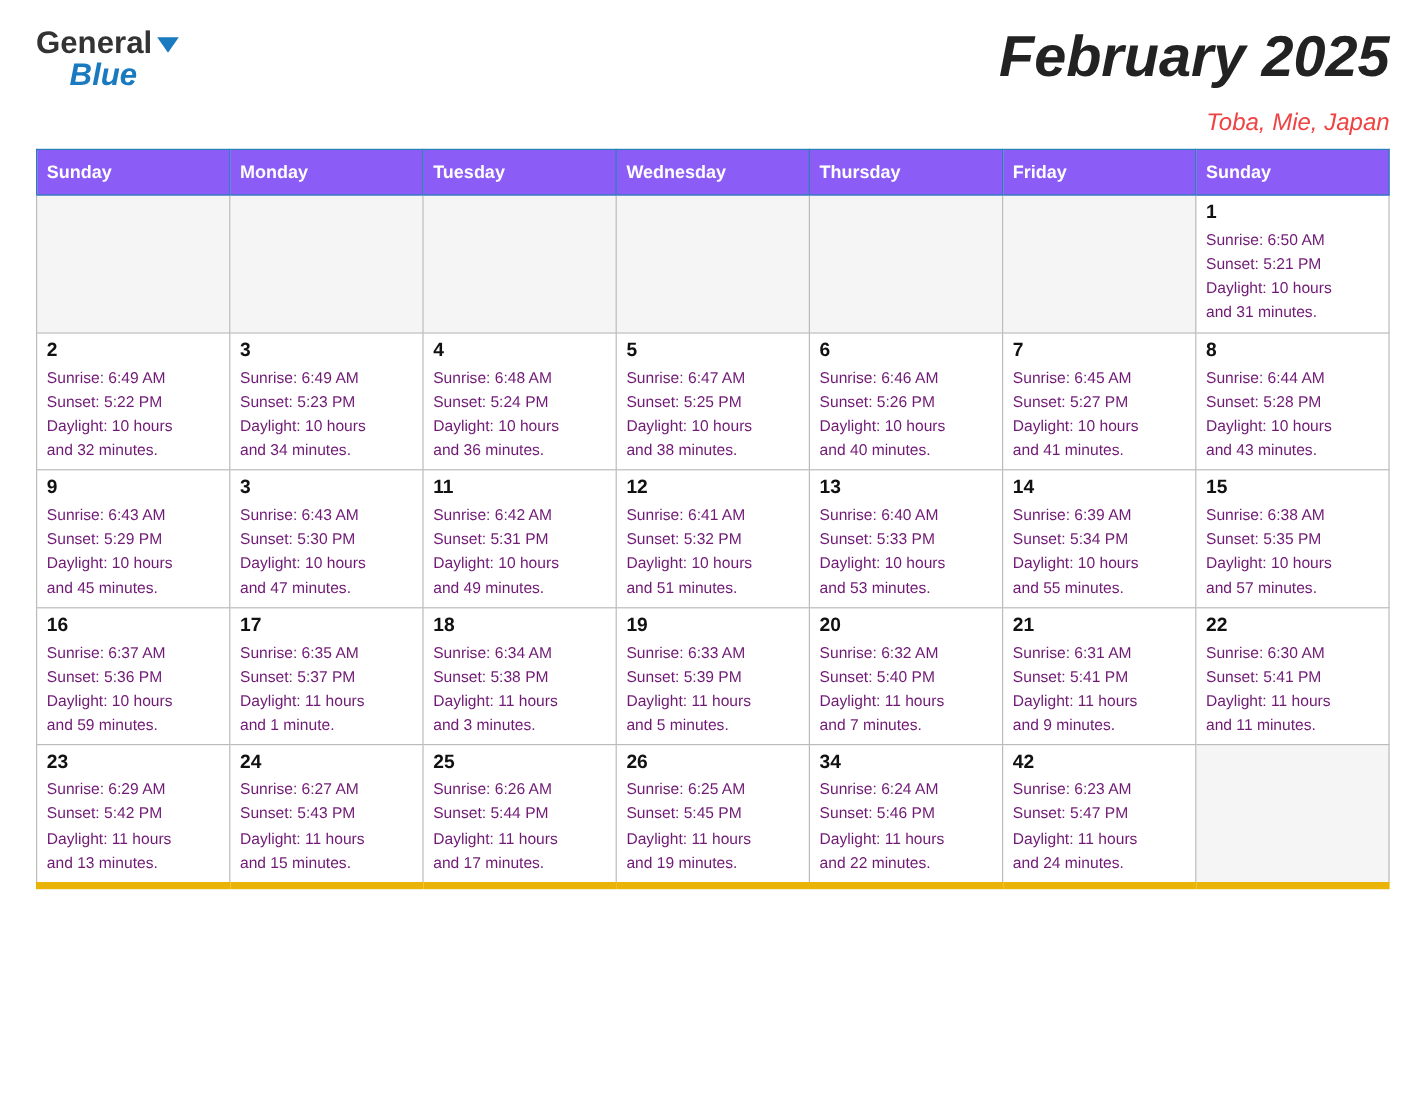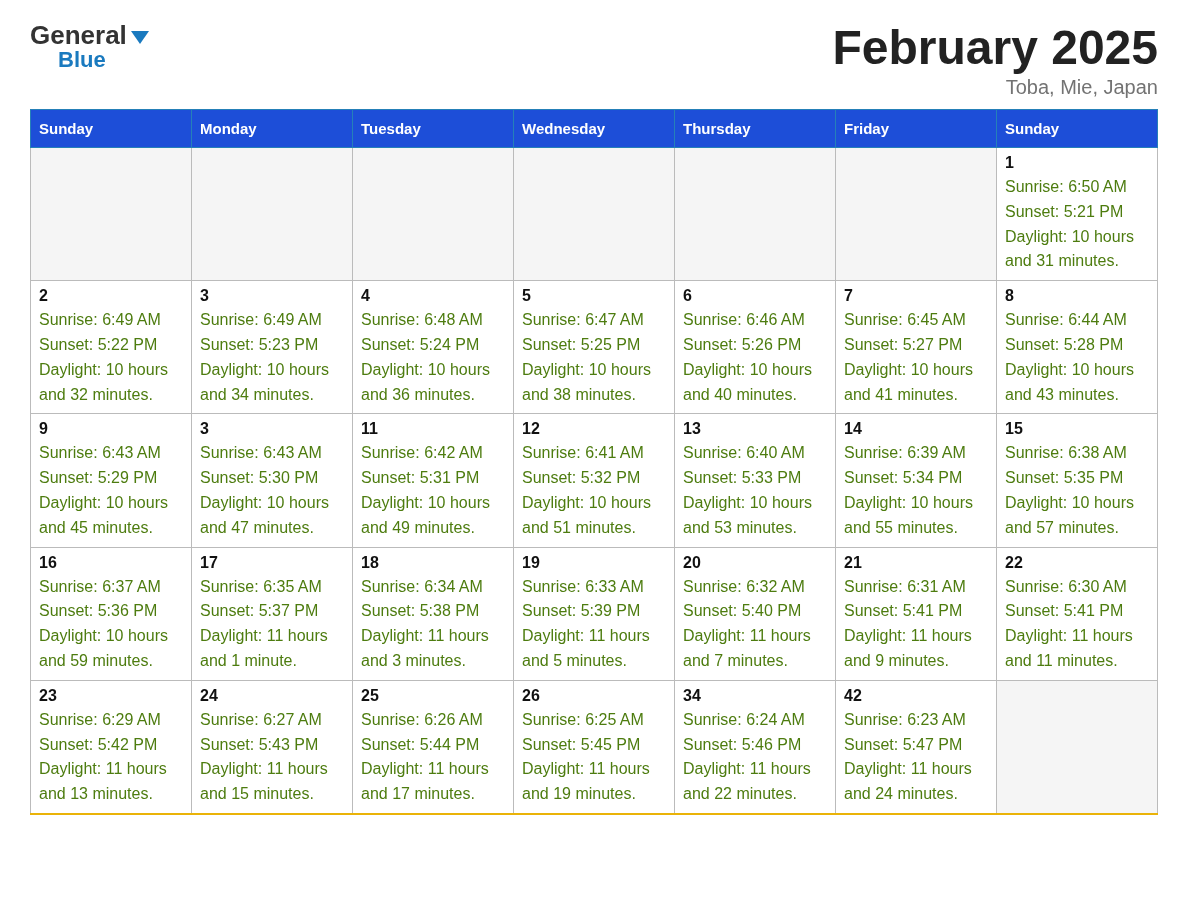--- a/index.html
+++ b/index.html
@@ -23,46 +23,48 @@
     }
     .logo-general {
       font-size: 26px;
       font-weight: bold;
       color: #333;
     }
     .logo-general span {
       color: #1a7abf;
     }
     .logo-blue {
-      font-size: 22px;
+      font-size: 26px;
       font-weight: bold;
       color: #1a7abf;
       margin-top: -4px;
       margin-left: 28px;
+      font-style: italic;
     }
     .title-block {
       text-align: right;
+      font-style: italic;
     }
     .month-title {
       font-size: 48px;
       font-weight: bold;
       color: #222;
     }
     .location {
       font-size: 20px;
-      color: #737373;
-      margin-top: 1px;
+      color: #ef4444;
+      margin-top: 16px;
     }
     .calendar {
       width: 100%;
       border-collapse: collapse;
       margin-top: 6px;
     }
     .calendar thead tr th {
-      background-color: #1d4ed8;
+      background-color: #8b5cf6;
       color: #fff;
       font-size: 15px;
       font-weight: bold;
       padding: 10px 8px;
       border: 1px solid #2580b8;
       text-align: left;
     }
     .calendar tbody tr td {
       vertical-align: top;
       border: 1px solid #bbb;
@@ -75,26 +77,26 @@
     .calendar tbody tr td.empty {
       background: #f5f5f5;
     }
     .day-number {
       font-size: 16px;
       font-weight: bold;
       color: #111;
       margin-bottom: 3px;
     }
     .day-info {
-      font-size: 16px;
-      color: #4d7c0f;
+      font-size: 13px;
+      color: #701a75;
       line-height: 1.55;
     }
     .calendar tbody tr:last-child td {
-      border-bottom: 2px solid #eab308;
+      border-bottom: 6px solid #eab308;
     }
   </style>
 </head>
 <body>
 
 <div class="header">
   <div class="logo">
     <div class="logo-general">
       General<span style="display:inline-block;width:0;height:0;border-left:9px solid transparent;border-right:9px solid transparent;border-top:13px solid #1a7abf;margin-left:4px;vertical-align:middle;"></span>
     </div>

